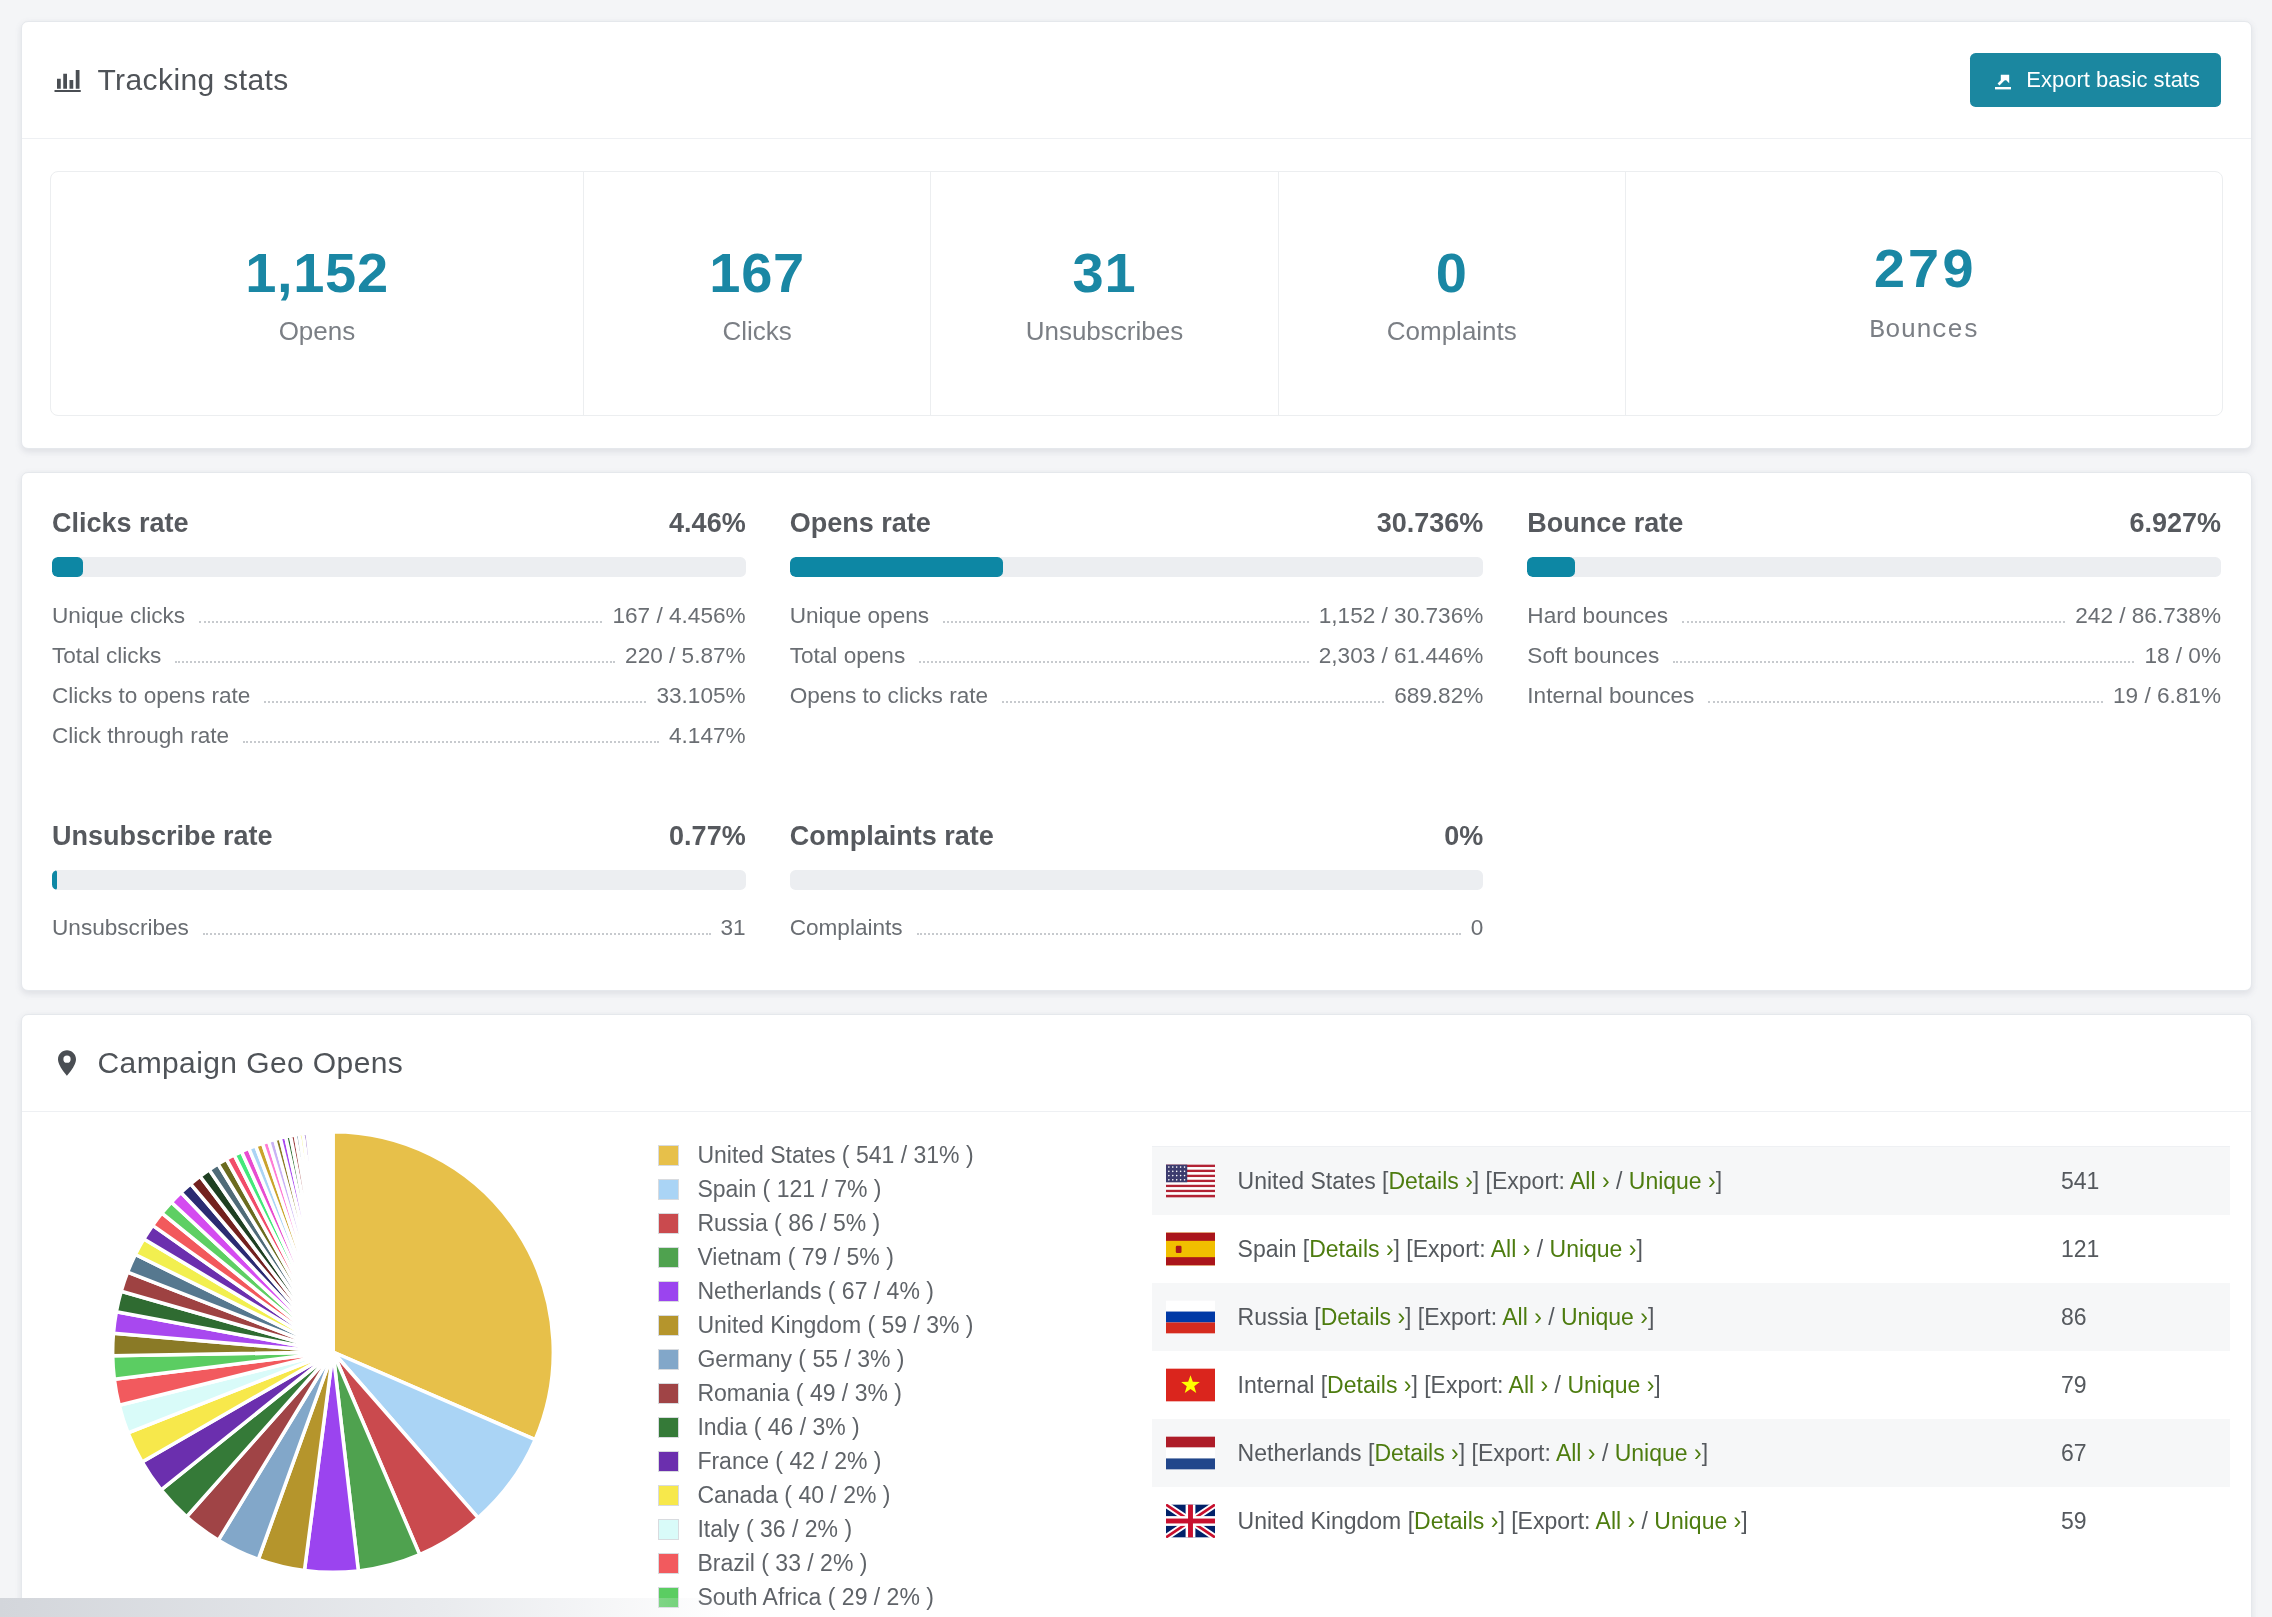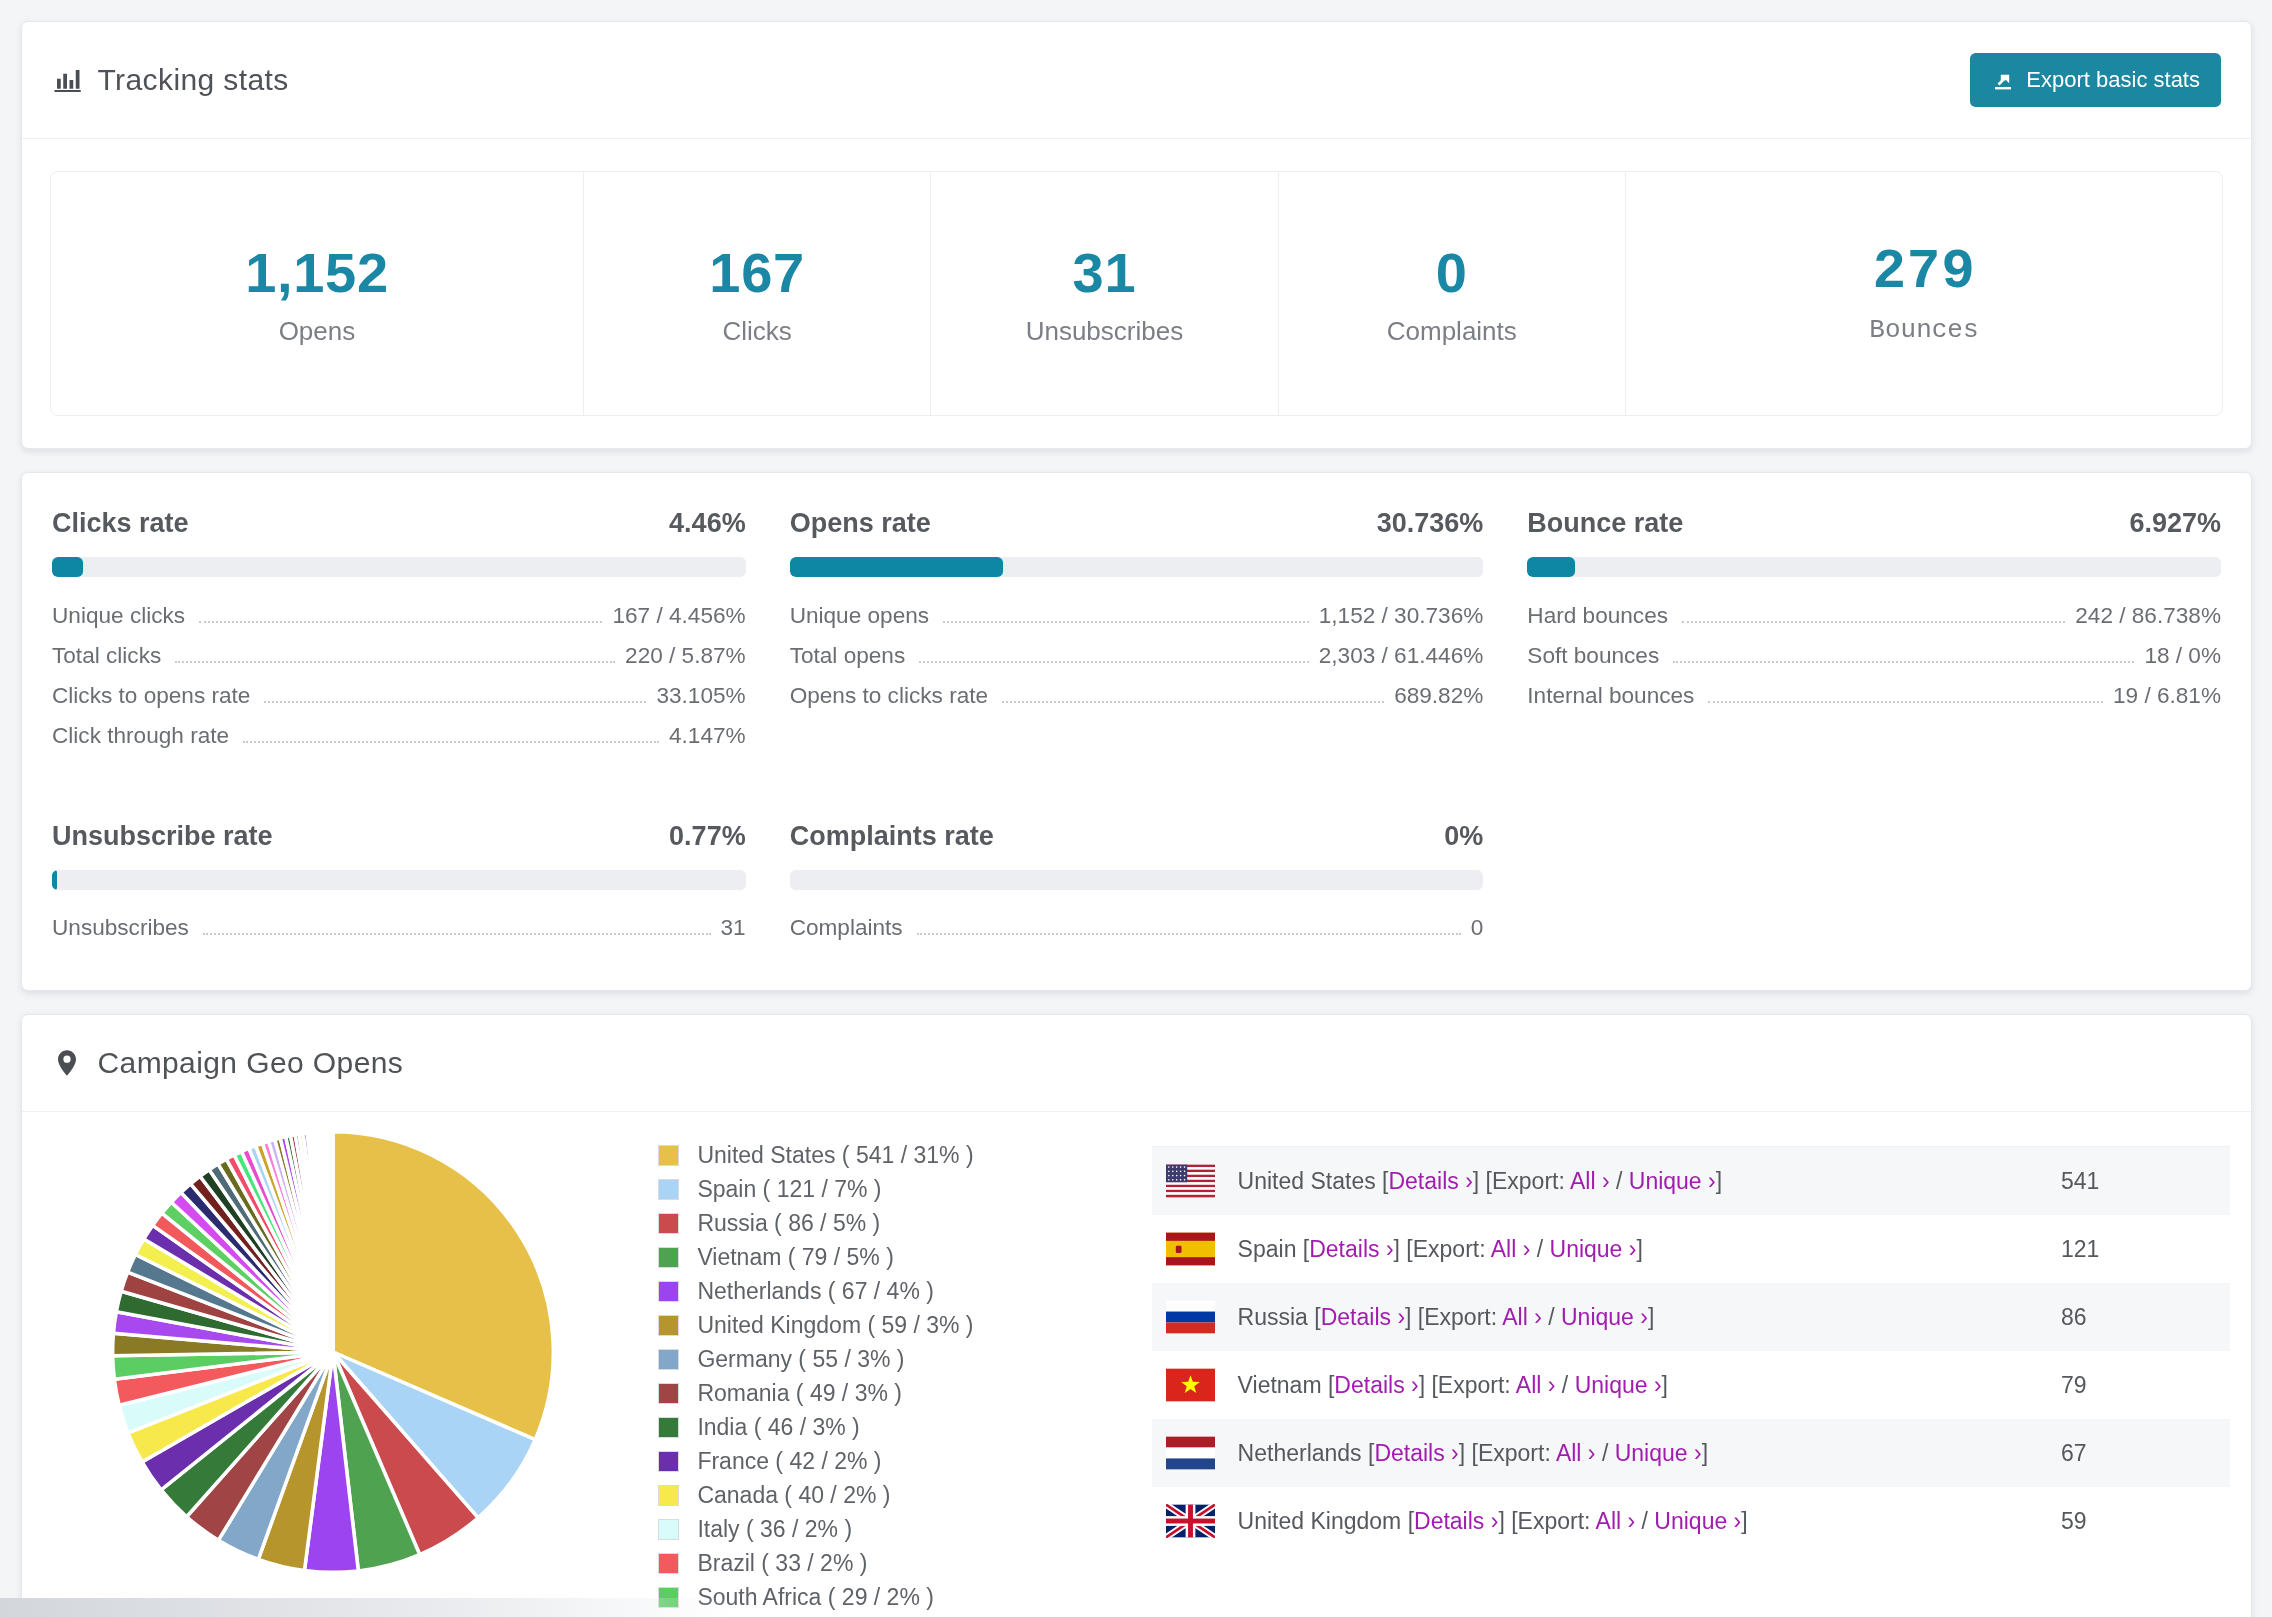--- a/index.html
+++ b/index.html
@@ -78,21 +78,21 @@
   .geo-table { flex:1 1 auto; margin-top:20px; border-top:0.7px solid #eef0f3; font-size:23px; }
   .thead { display:flex; align-items:center; padding:22.6px 0; color:#575b60; }
   .th-country { flex:1; padding-left:85px; }
   .th-total { width:169px; }
   .trow { display:flex; align-items:center; height:68px; }
   .trow.striped { background:#f6f7f8; }
   .flag { width:49px; height:34px; margin:0 22.6px 0 14px; flex:0 0 auto; }
   .flag svg { width:49px; height:34px; display:block; }
   .td-country { flex:1; color:#55595e; }
   .td-total { width:169px; color:#55595e; }
-  .lnk { color:#a21caf; text-decoration:none; cursor:pointer; }
+  .lnk { color:#4d7c0f; text-decoration:none; cursor:pointer; }
   .pie-slice { stroke:#ffffff; stroke-width:5; stroke-linejoin:round; }
 
   .bottom-fade {
     position:absolute; left:0; bottom:0;
     width:734px; height:20px;
     background:linear-gradient(90deg,#d3d6db 0%, #e9ebee 60%, rgba(244,245,247,0) 100%);
   }
 </style>
 </head>
 <body>
@@ -458,21 +458,21 @@
               <div class="td-country"><span>Russia </span><span>[</span><a class="lnk">Details ›</a><span>] [Export: </span><a class="lnk">All ›</a><span> / </span><a class="lnk">Unique ›</a><span>]</span></div>
               <div class="td-total">86</div>
             </div>
             <div class="trow">
               <span class="flag">
                 <svg xmlns="http://www.w3.org/2000/svg" viewBox="0 0 60 40">
                   <rect width="60" height="40" fill="#DA251D"></rect>
                   <polygon points="30.00,8.00 32.82,16.12 41.41,16.29 34.57,21.48 37.05,29.71 30.00,24.80 22.95,29.71 25.43,21.48 18.59,16.29 27.18,16.12" fill="#FFFF00"></polygon>
                 </svg>
               </span>
-              <div class="td-country"><span>Vietnam </span><span>[</span><a class="lnk">Details ›</a><span>] [Export: </span><a class="lnk">All ›</a><span> / </span><a class="lnk">Unique ›</a><span>]</span></div>
+              <div class="td-country"><span>Internal </span><span>[</span><a class="lnk">Details ›</a><span>] [Export: </span><a class="lnk">All ›</a><span> / </span><a class="lnk">Unique ›</a><span>]</span></div>
               <div class="td-total">79</div>
             </div>
             <div class="trow striped">
               <span class="flag">
                 <svg xmlns="http://www.w3.org/2000/svg" viewBox="0 0 60 40">
                   <rect width="60" height="13.34" fill="#AE1C28"></rect>
                   <rect y="13.33" width="60" height="13.34" fill="#ffffff"></rect>
                   <rect y="26.66" width="60" height="13.34" fill="#21468B"></rect>
                 </svg>
               </span>

